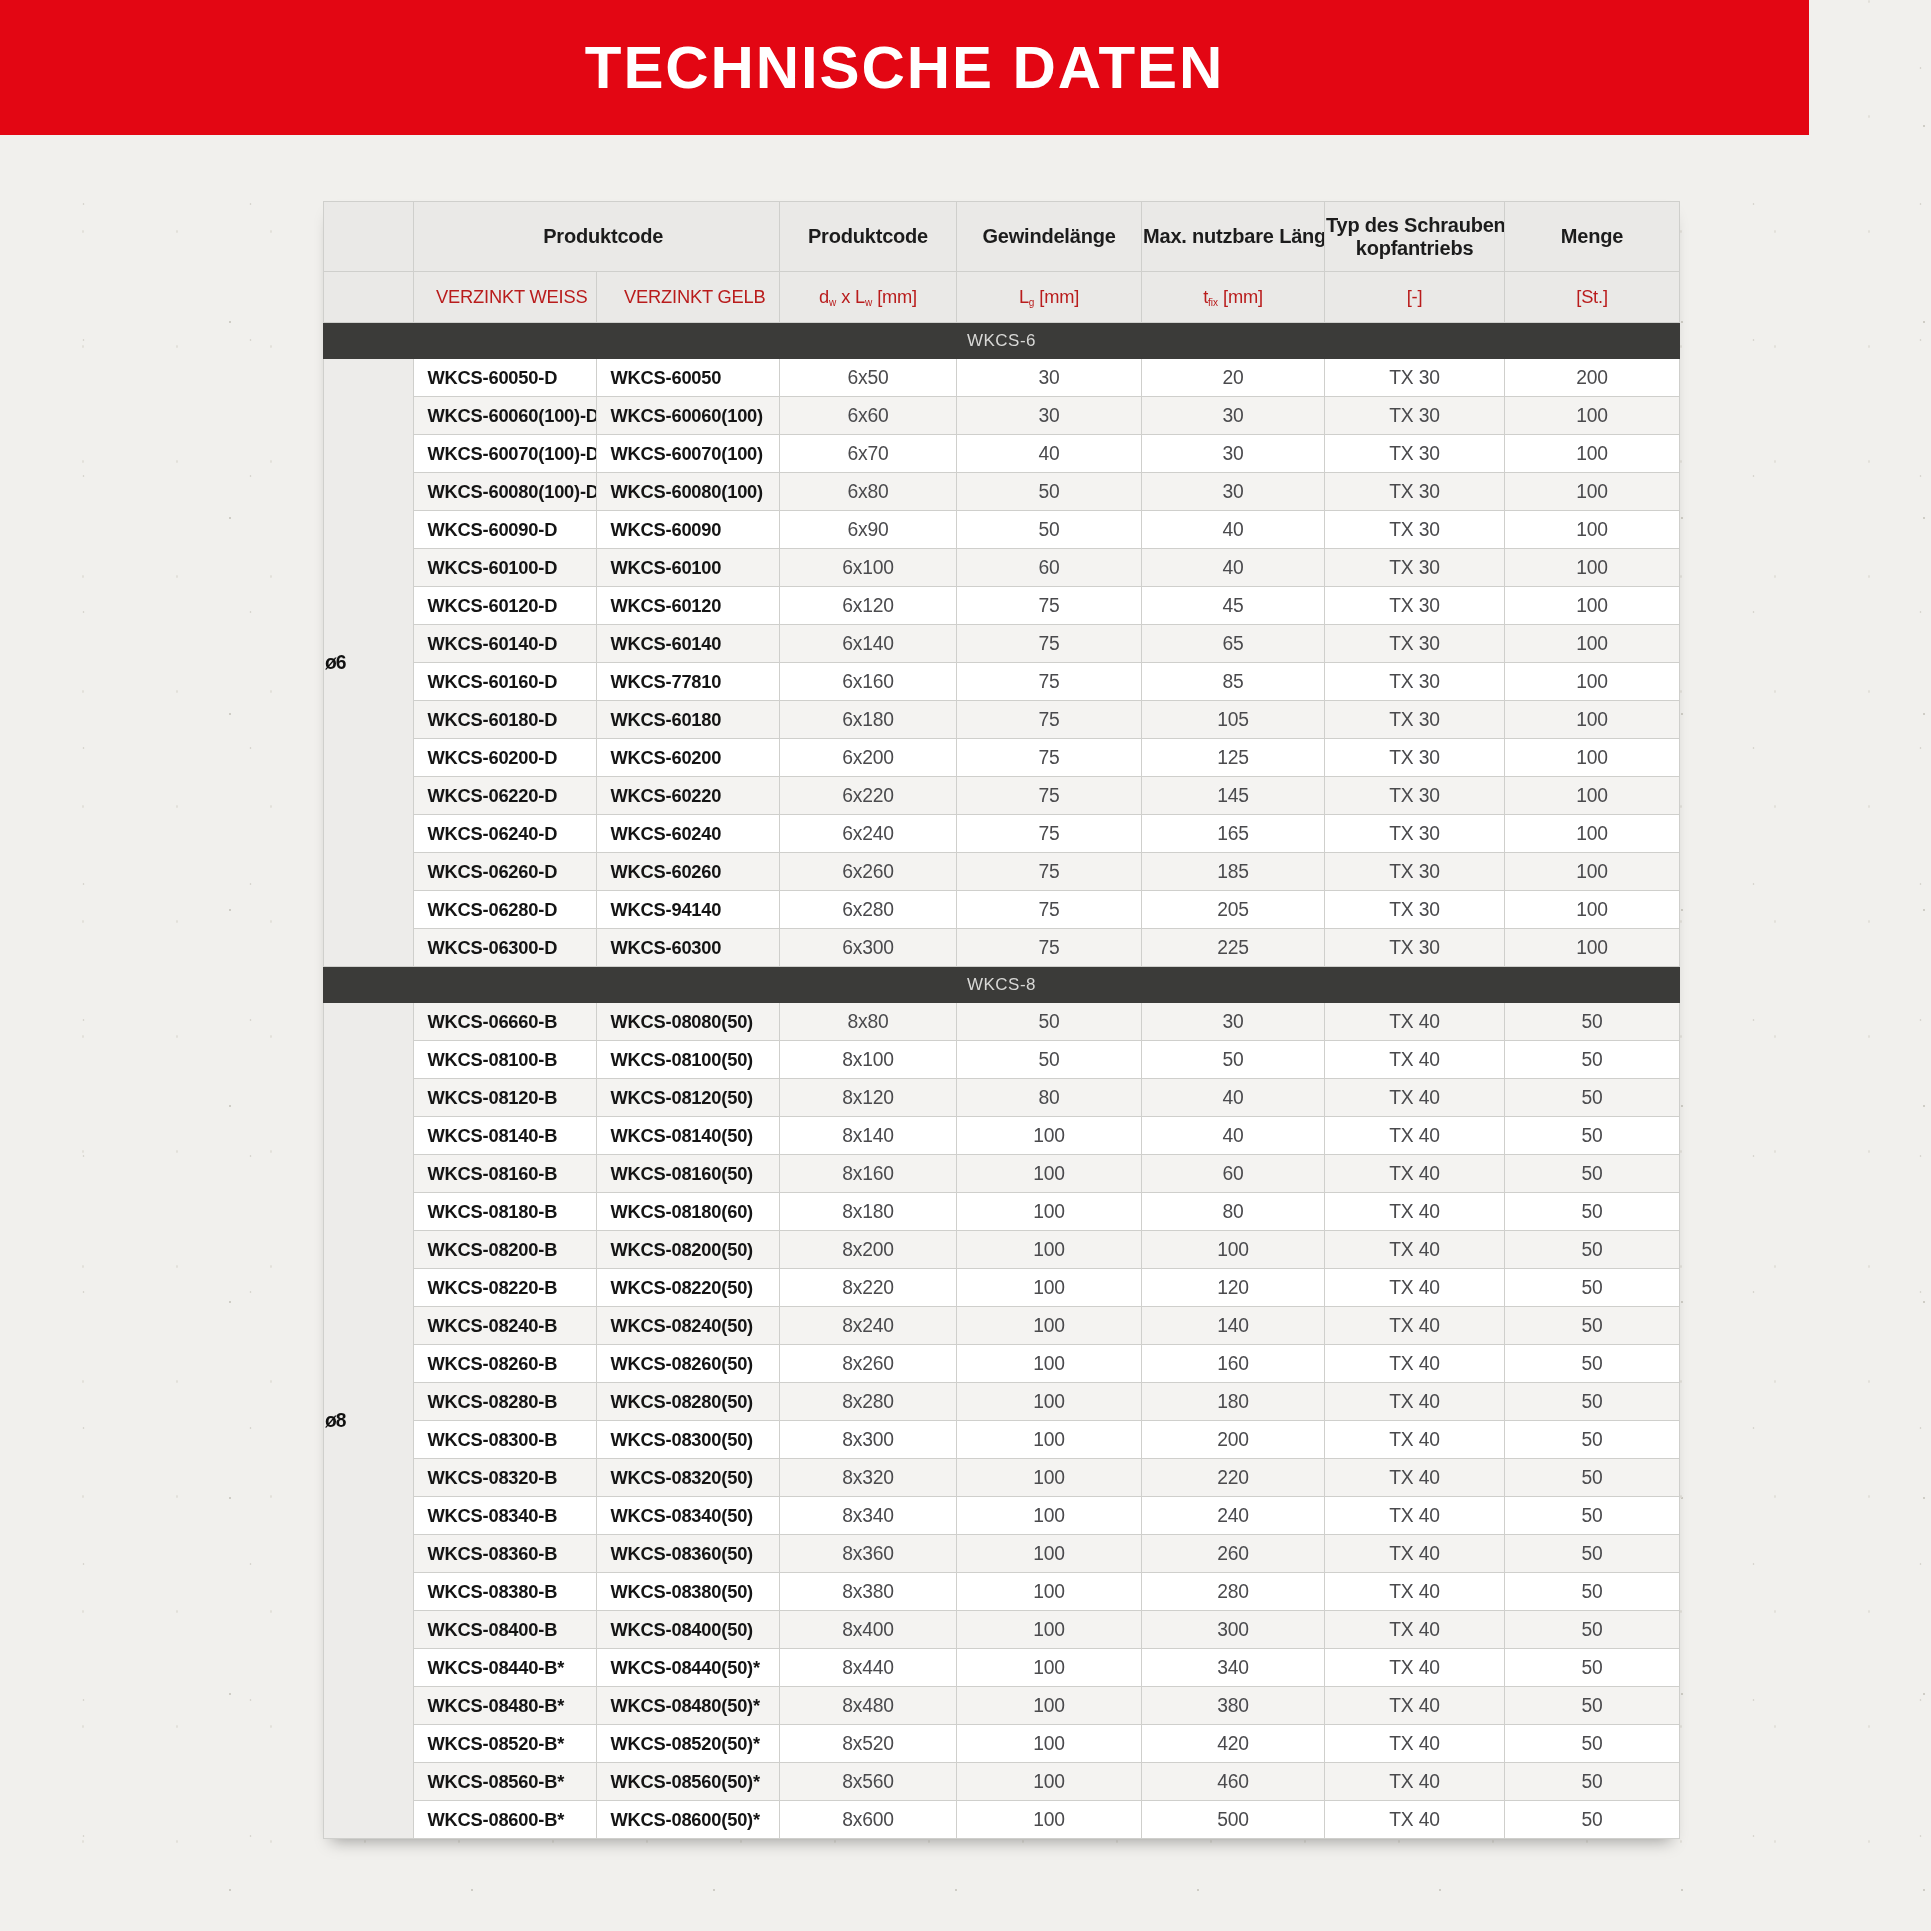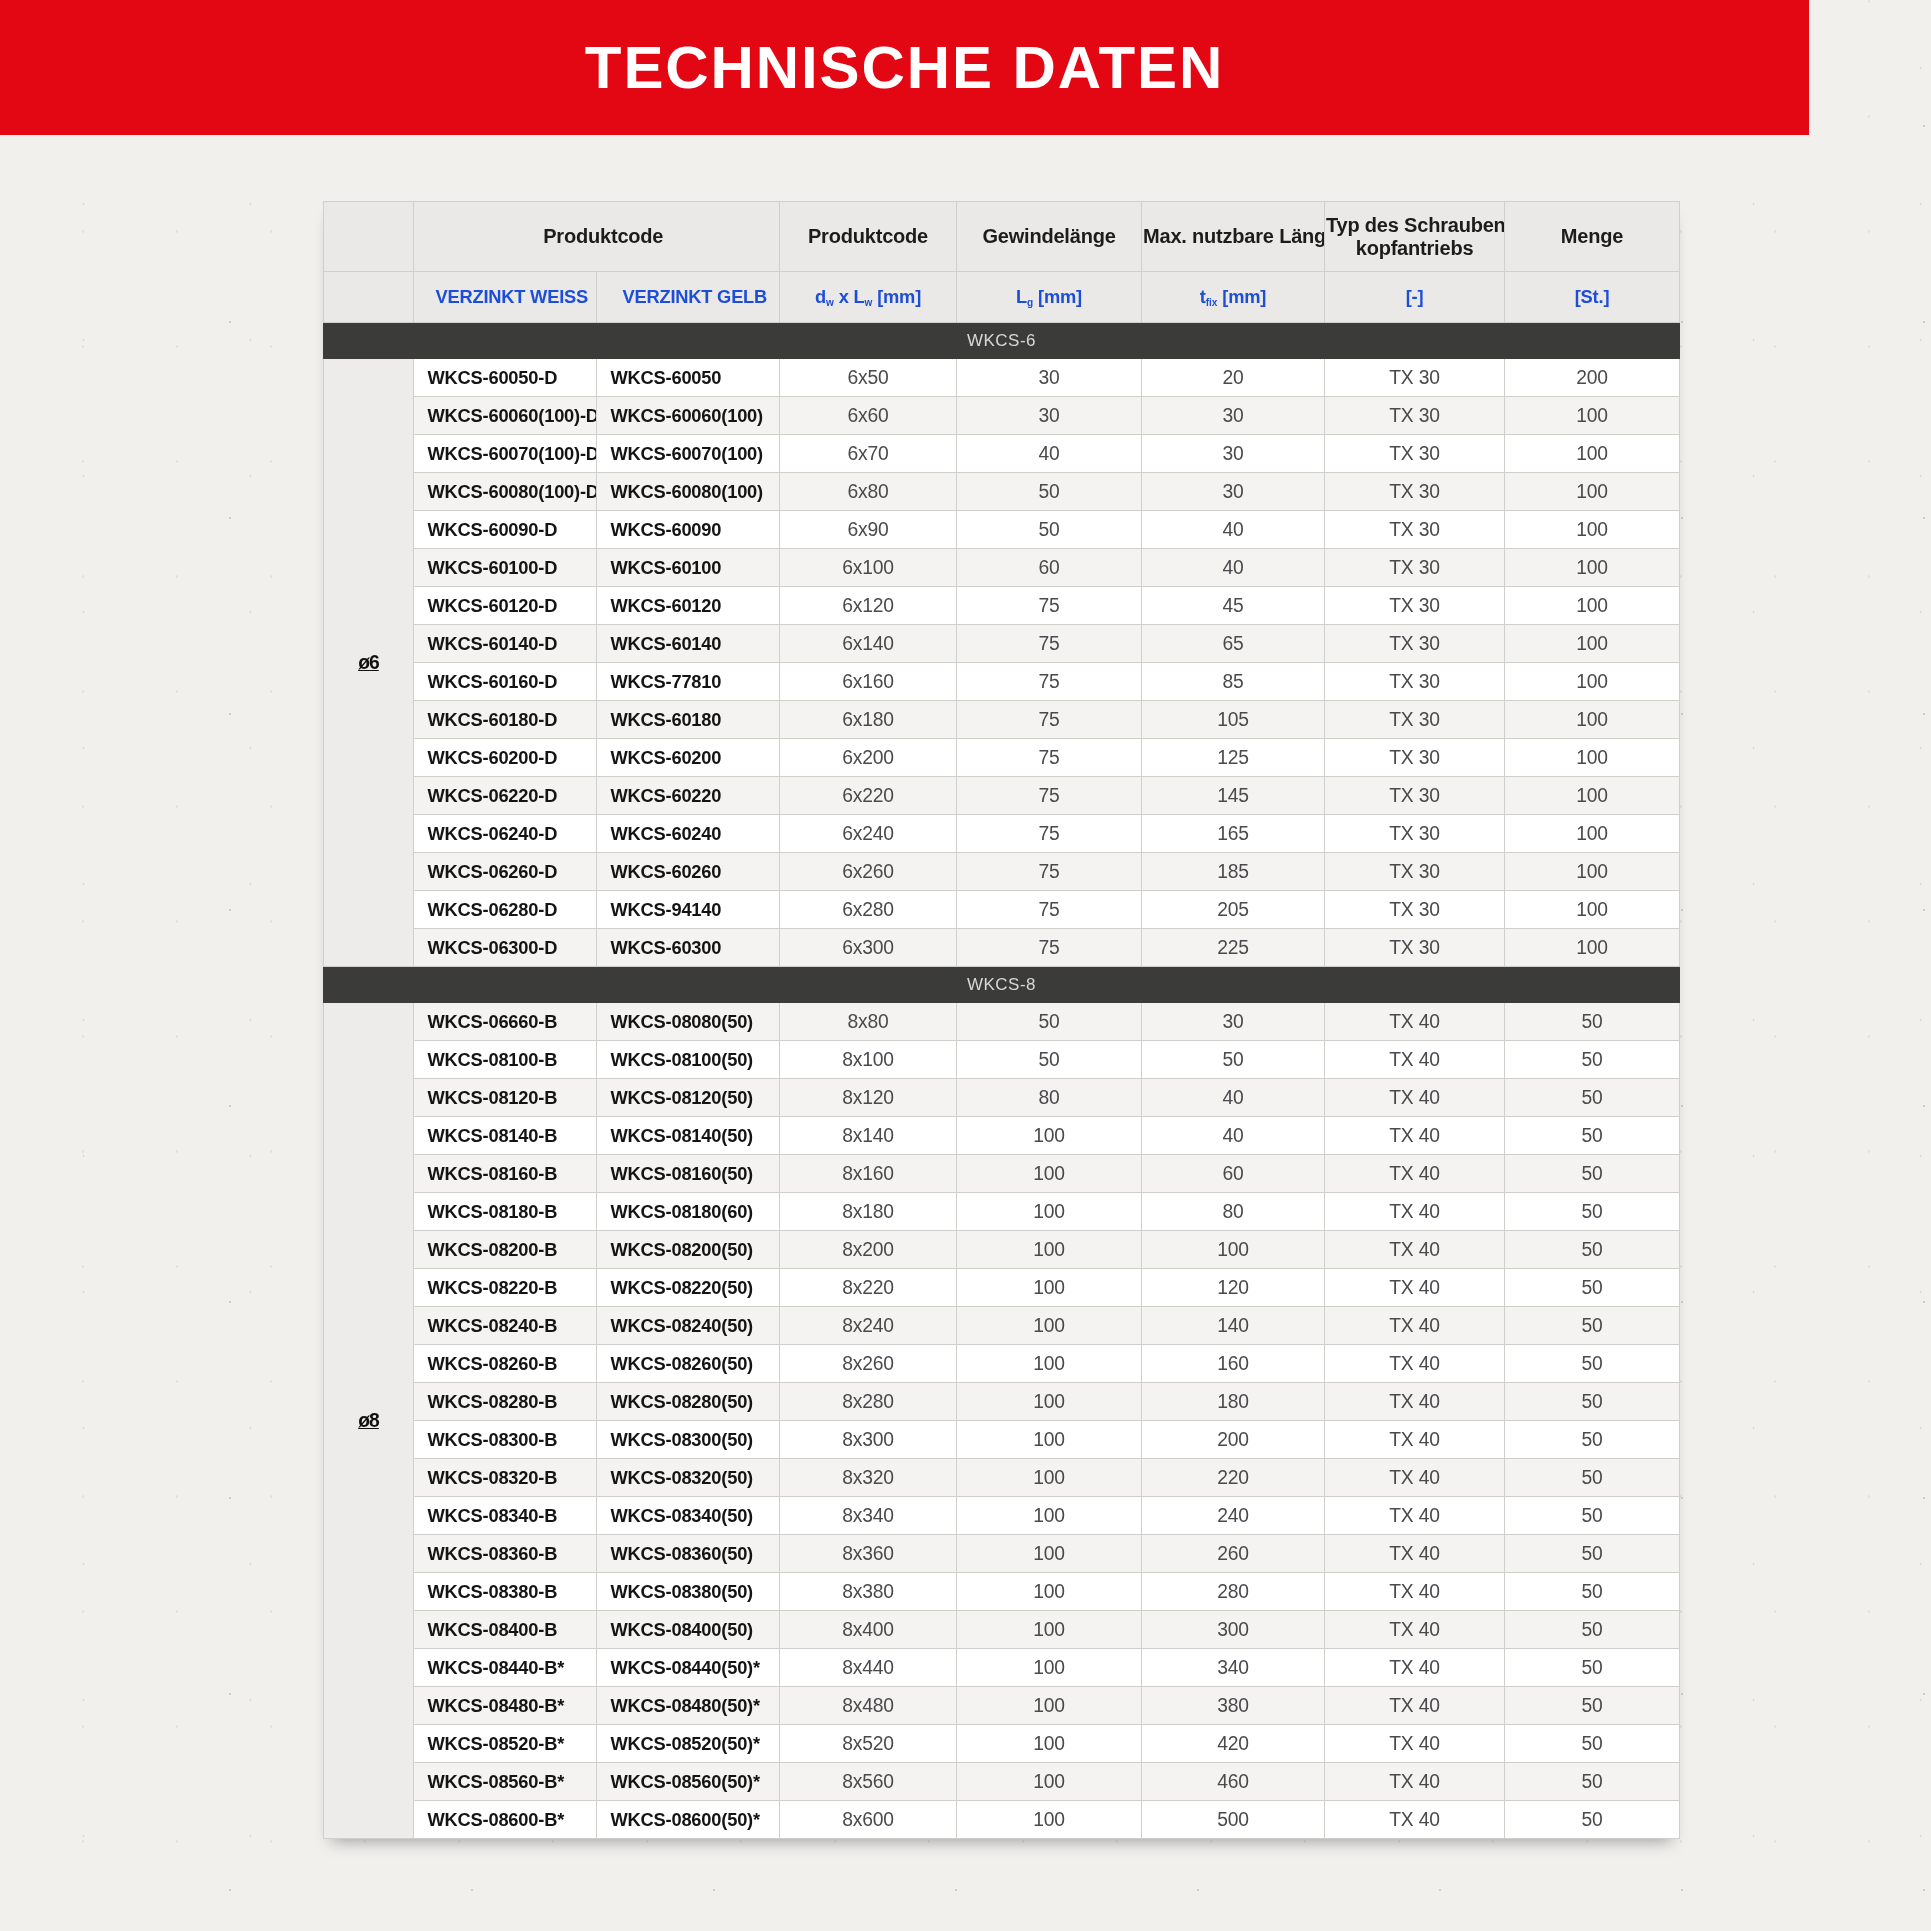--- a/index.html
+++ b/index.html
@@ -29,37 +29,37 @@
     letter-spacing:-0.2px;
     margin-left:36px;
   }
   .datatable td{
     border:1.9px solid #cfcfcc;
     overflow:hidden;white-space:nowrap;
     vertical-align:middle;
   }
   
   tr.hdr1 td{height:67px;background:#eae9e7;font-weight:bold;font-size:20px;color:#1c1c1c;text-align:center;line-height:1.15;}
-  tr.hdr2 td{height:48px;background:#eae9e7;font-weight:bold;font-size:18.3px;color:#1d4ed8;text-align:center;}
+  tr.hdr2 td{height:48px;background:#eae9e7;font-weight:normal;font-size:18.3px;color:#b91c1c;text-align:center;}
   td.lefthdr{text-align:left;padding-left:14.5px;}
   sub{font-size:0.55em;vertical-align:-0.3em;letter-spacing:0;}
   
   tr.bar td{
     height:33px;background:#3b3b39;border:1.9px solid #3b3b39;
     color:#d8d8d6;font-size:17px;text-align:center;font-weight:normal;letter-spacing:0.5px;
   }
   
   tr.datarow td{height:35px;font-size:19.3px;}
   tr.datarow td.code{font-weight:bold;color:#141414;text-align:left;padding-left:13.5px;font-size:18.3px;}
   tr.datarow td.num{font-weight:normal;color:#4a4a4d;text-align:center;}
   tr.shade td{background:#f4f3f1;}
   tr.plain td{background:#ffffff;}
   td.diam{
-    background:#edecea !important;text-align:center;
-    font-weight:bold;font-size:44px;color:#111111;letter-spacing:-1px;text-decoration:underline;
+    background:#edecea !important;text-align:left;
+    font-weight:bold;font-size:44px;color:#111111;letter-spacing:-1px;
   }
   td.empty{background:#eae9e7;}
 </style>
 </head>
 <body>
 
 <header class="banner" id="banner" style="background: rgb(227, 6, 19);">
   <h1>TECHNISCHE DATEN</h1>
 </header>
 

